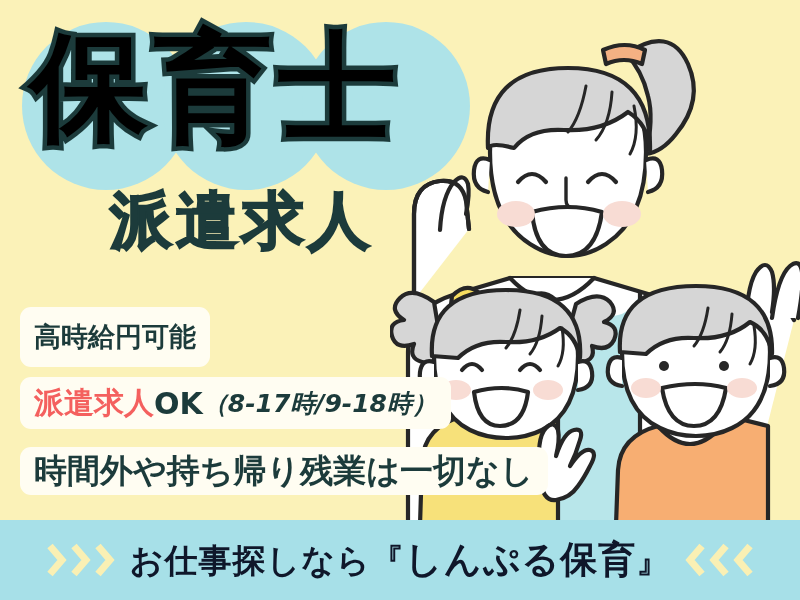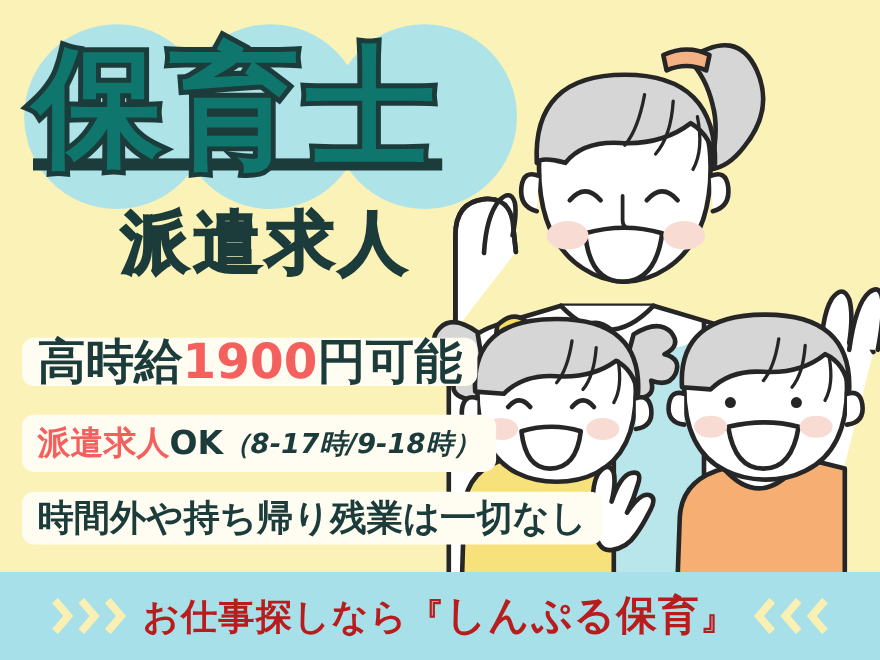--- a/index.html
+++ b/index.html
@@ -17,28 +17,27 @@
   
   .circle{
     position:absolute;border-radius:50%;background:#AEE3E8;
   }
   #circle-1{left:22px;  top:22px; width:168px;height:168px;}
   #circle-2{left:162px; top:22px; width:168px;height:168px;}
   #circle-3{left:302px; top:22px; width:168px;height:168px;}
 
   
   #headline{
-    position:absolute;left:30px;top:38px;
+    position:absolute;left:30px;top:28px;
     font-size:118px;line-height:1;font-weight:bold;
     letter-spacing:6px;
-    color:#0f766e;
+    color:#000000;
     -webkit-text-stroke:9px #1C3B3B;
     paint-order:stroke fill;
     white-space:nowrap;
-    text-decoration:underline;
   }
   #subheadline{
     position:absolute;left:110px;top:190px;
     font-size:62px;line-height:1;font-weight:bold;
     letter-spacing:4px;
     color:#1C3B3B;
     -webkit-text-stroke:2px #1C3B3B;
     paint-order:stroke fill;
     white-space:nowrap;
     text-align:right;
@@ -46,40 +45,40 @@
 
   
   .pill{
     position:absolute;left:20px;
     background:#FFFDF2;border-radius:11px;
     display:flex;align-items:center;
     padding:0 14px;
     white-space:nowrap;
     font-weight:bold;color:#1C3B3B;
   }
-  #pill-1{top:307px;height:44px;font-size:44px;letter-spacing:0px;justify-content:center;}
+  #pill-1{top:307px;height:60px;font-size:27px;letter-spacing:0px;justify-content:center;}
   #pill-2{top:377px;height:52px;font-size:30px;letter-spacing:0px;}
   #pill-3{top:447px;height:48px;font-size:33px;letter-spacing:0px;}
   .hl-red{color:#F4605E;}
   .sm{font-size:25px;font-style:italic;}
 
   
   #bottom-band{
     position:absolute;left:0;bottom:0;width:800px;height:80px;
     background:#A7E0E8;
     display:flex;align-items:center;justify-content:center;
     gap:14px;
   }
   .chev-group{display:flex;gap:2px;}
   .chev{
     width:22px;height:40px;
     display:block;
   }
   #band-text{
-    font-size:33px;font-weight:bold;color:#b91c1c;
+    font-size:33px;font-weight:bold;color:#0f172a;
     white-space:nowrap;letter-spacing:1px;
   }
   .band-strong{font-size:37px;}
 
   
   #illustration{
     position:absolute;left:390px;top:0;width:410px;height:525px;
     pointer-events:none;
   }
 </style>
@@ -185,21 +184,20 @@
       <ellipse cx="256" cy="388" rx="15" ry="10" fill="#F8DCD4" stroke="none"></ellipse>
       <ellipse cx="352" cy="388" rx="15" ry="10" fill="#F8DCD4" stroke="none"></ellipse>
     </g>
   </svg>
 
   <div id="headline">保育士</div>
   <div id="subheadline">派遣求人</div>
 
   <div class="pill" id="pill-1">
     <span>高時給</span>
-      <span class="hl-red">1900</span>
       <span>円可能</span>
   </div>
 
   <div class="pill" id="pill-2">
     <span class="hl-red">派遣求人</span>
       <span>OK</span>
       <span class="sm">（8-17時/9-18時）</span>
   </div>
 
   <div class="pill" id="pill-3">

